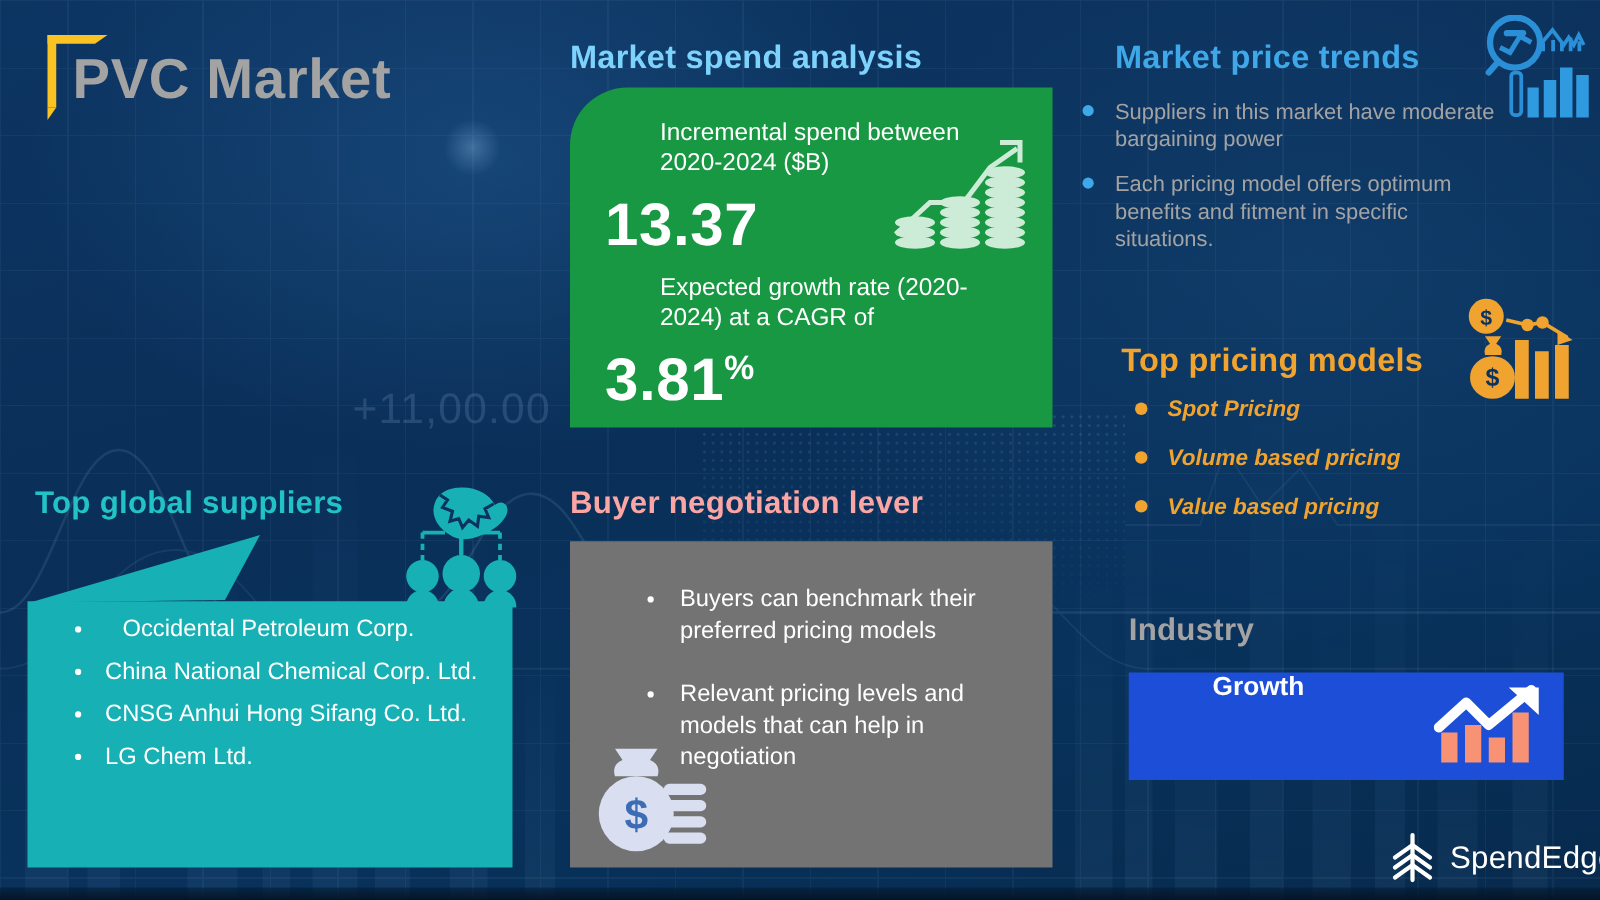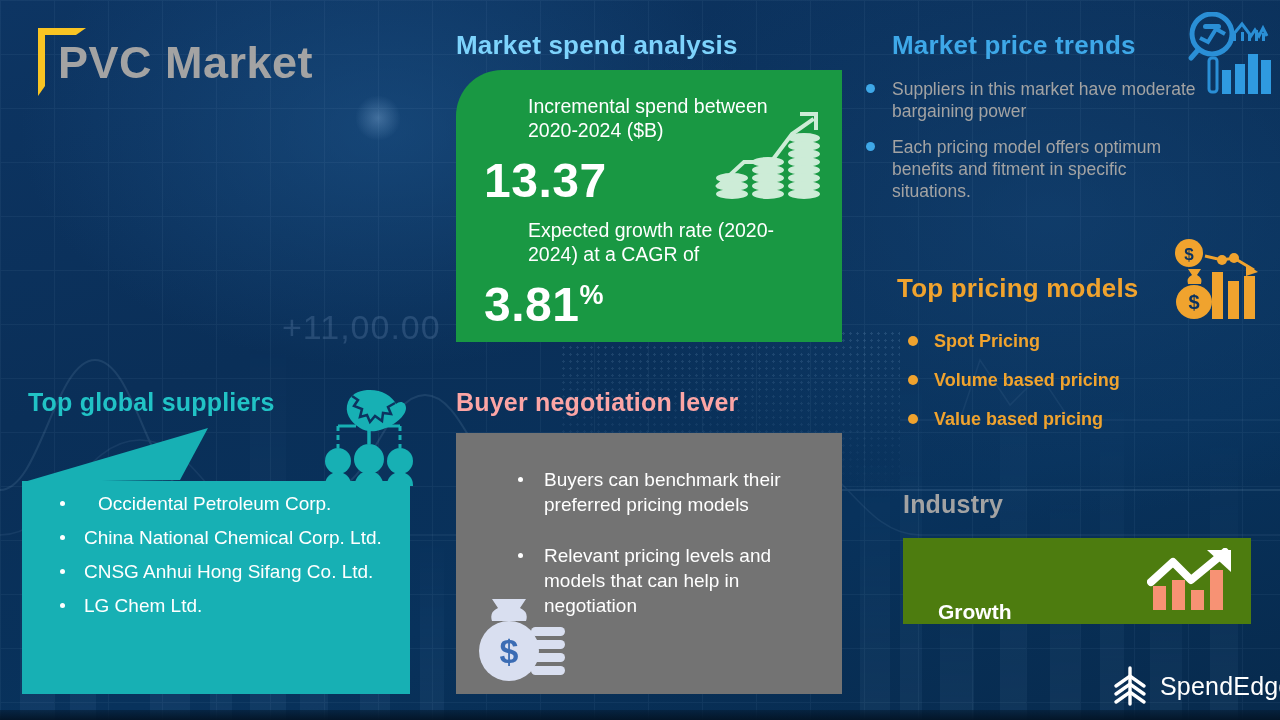--- a/index.html
+++ b/index.html
@@ -98,36 +98,36 @@
     color:#a3a3a3; font-size:17.5px; font-weight:normal; line-height:22px; margin-bottom:14px;
   }
   #trends-list li:before {
     content:""; position:absolute; left:4px; top:6px; width:9px; height:9px;
     border-radius:50%; background:#3ea8e8;
   }
   #trends-icon { position:absolute; left:1185px; top:12px; }
 
   
   #models-title { position:absolute; left:897px; top:273px; font-size:26px; color:#f0a32e; }
-  #models-list { position:absolute; left:900px; top:330px; width:320px; }
+  #models-list { position:absolute; left:900px; top:316px; width:320px;font-style:italic; }
   #models-list li {
     list-style:none; position:relative; padding-left:34px;
     color:#f0a32e; font-size:18px; font-weight:bold; line-height:22px; margin-bottom:17px;
   }
   #models-list li:before {
     content:""; position:absolute; left:8px; top:6px; width:10px; height:10px;
     border-radius:50%; background:#f0a32e;
   }
   #models-icon { position:absolute; left:1172px; top:236px; }
 
   
   #industry-title { position:absolute; left:903px; top:490px; font-size:25px; color:#a3a3a3; }
   #growth-bar {
     position:absolute; left:903px; top:538px; width:348px; height:86px;
-    background:#4d7c0f; display:flex; align-items:flex-end;
+    background:#1d4ed8; display:flex; align-items:flex-start;padding-left:32px;
   }
   #growth-label { margin-left:35px; color:#fff; font-size:21px; font-weight:bold; }
   #growth-icon { position:absolute; right:12px; top:10px; }
 
   
   #sup-title { position:absolute; left:28px; top:388px; font-size:25px; color:#21c3c6; }
   #sup-globe { position:absolute; left:322px; top:386px; }
   #sup-pointer { position:absolute; left:0; top:420px; }
   #sup-card {
     position:absolute; left:22px; top:481px; width:388px; height:213px;

